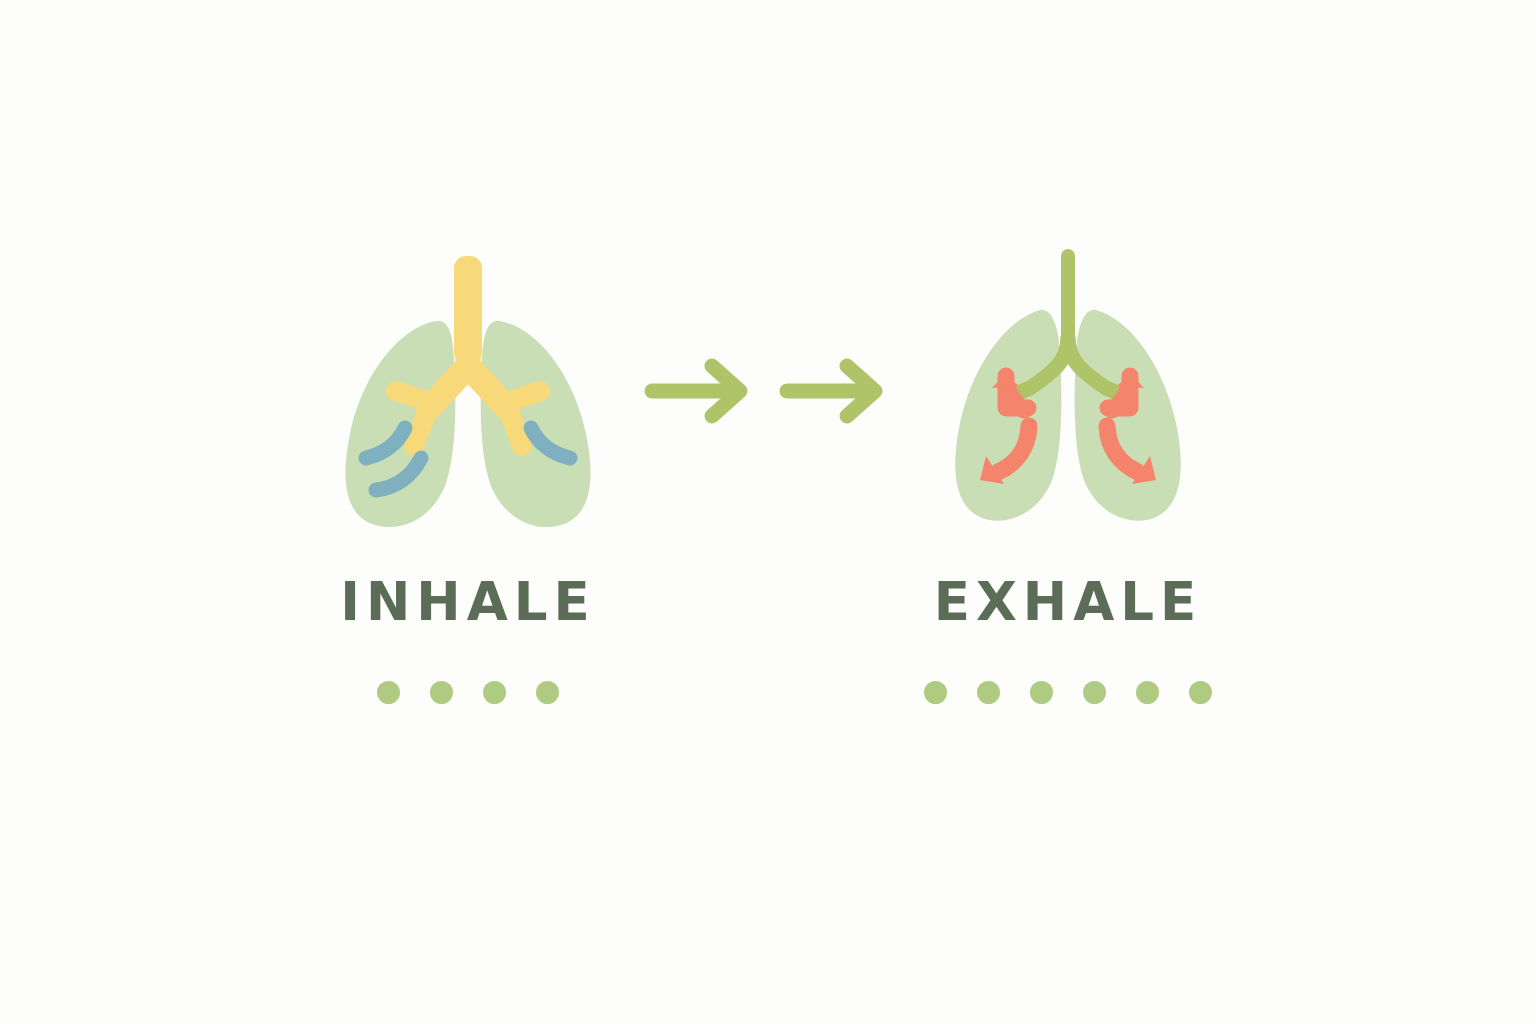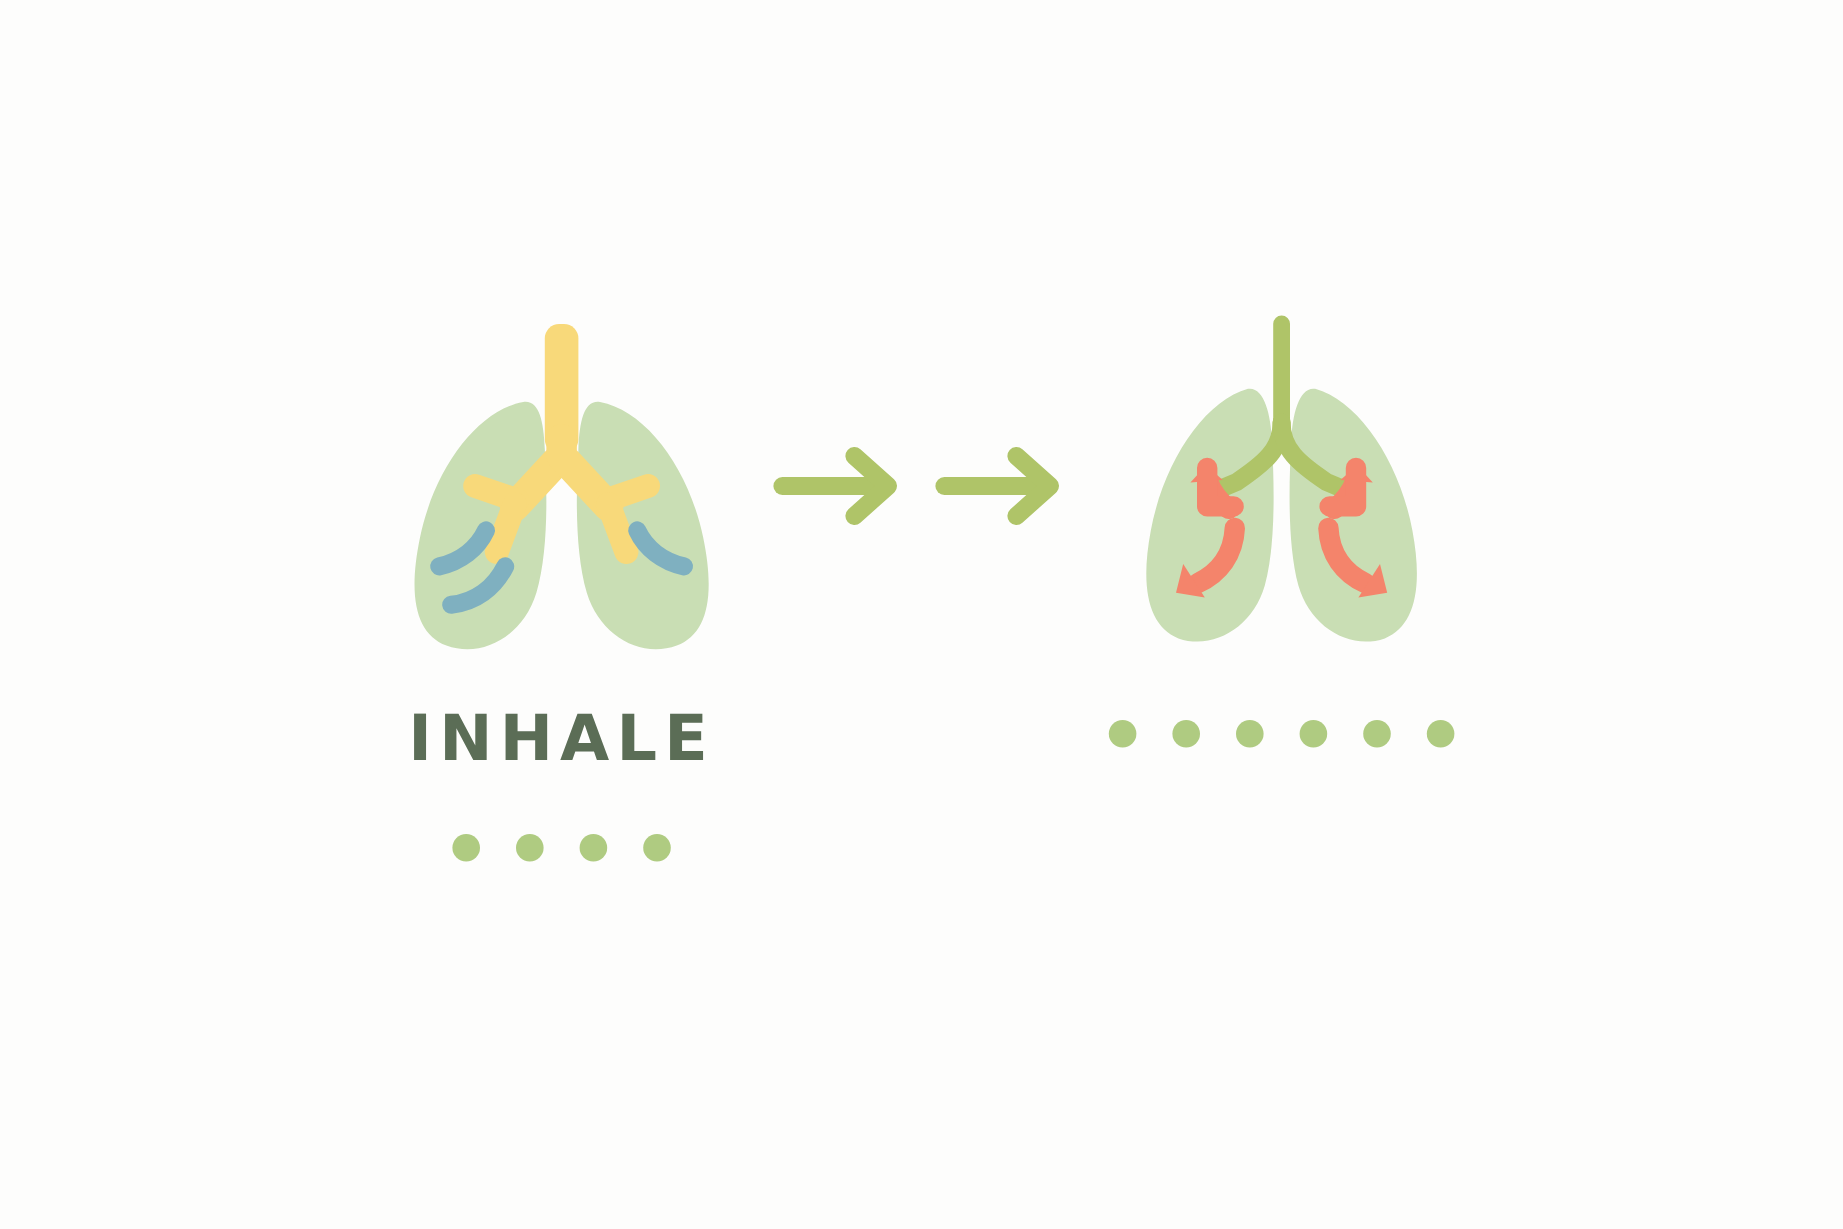--- a/index.html
+++ b/index.html
@@ -21,21 +21,21 @@
     display: flex;
     flex-direction: row;
     align-items: flex-start;
     justify-content: center;
   }
 
   
   .sequence {
     position: absolute;
     left: 0;
-    top: 262px;
+    top: 248px;
     width: 1536px;
     display: flex;
     flex-direction: row;
     align-items: flex-start;
     justify-content: center;
   }
 
   .step {
     width: 330px;
     display: flex;
@@ -173,20 +173,21 @@
             <path d="M226 140 L 213 126 L 199 138 Z" fill="#F4846B"></path>
             <path d="M212 128 L 212 160 L 190 160" stroke="#F4846B" stroke-width="17" stroke-linecap="round" stroke-linejoin="round" fill="none"></path>
           </g>
 
           <g>
             <path d="M189 178 C 190 200, 202 216, 220 224" stroke="#F4846B" stroke-width="17" stroke-linecap="round" fill="none"></path>
             <path d="M232 208 L 238 232 L 214 236 Z" fill="#F4846B"></path>
           </g>
         </svg>
       </div>
+      <div class="step-label">EXHALE</div>
       <div class="dots">
           <span class="dot"></span>
           <span class="dot"></span>
           <span class="dot"></span>
           <span class="dot"></span>
           <span class="dot"></span>
           <span class="dot"></span>
         </div>
     </div>
 

